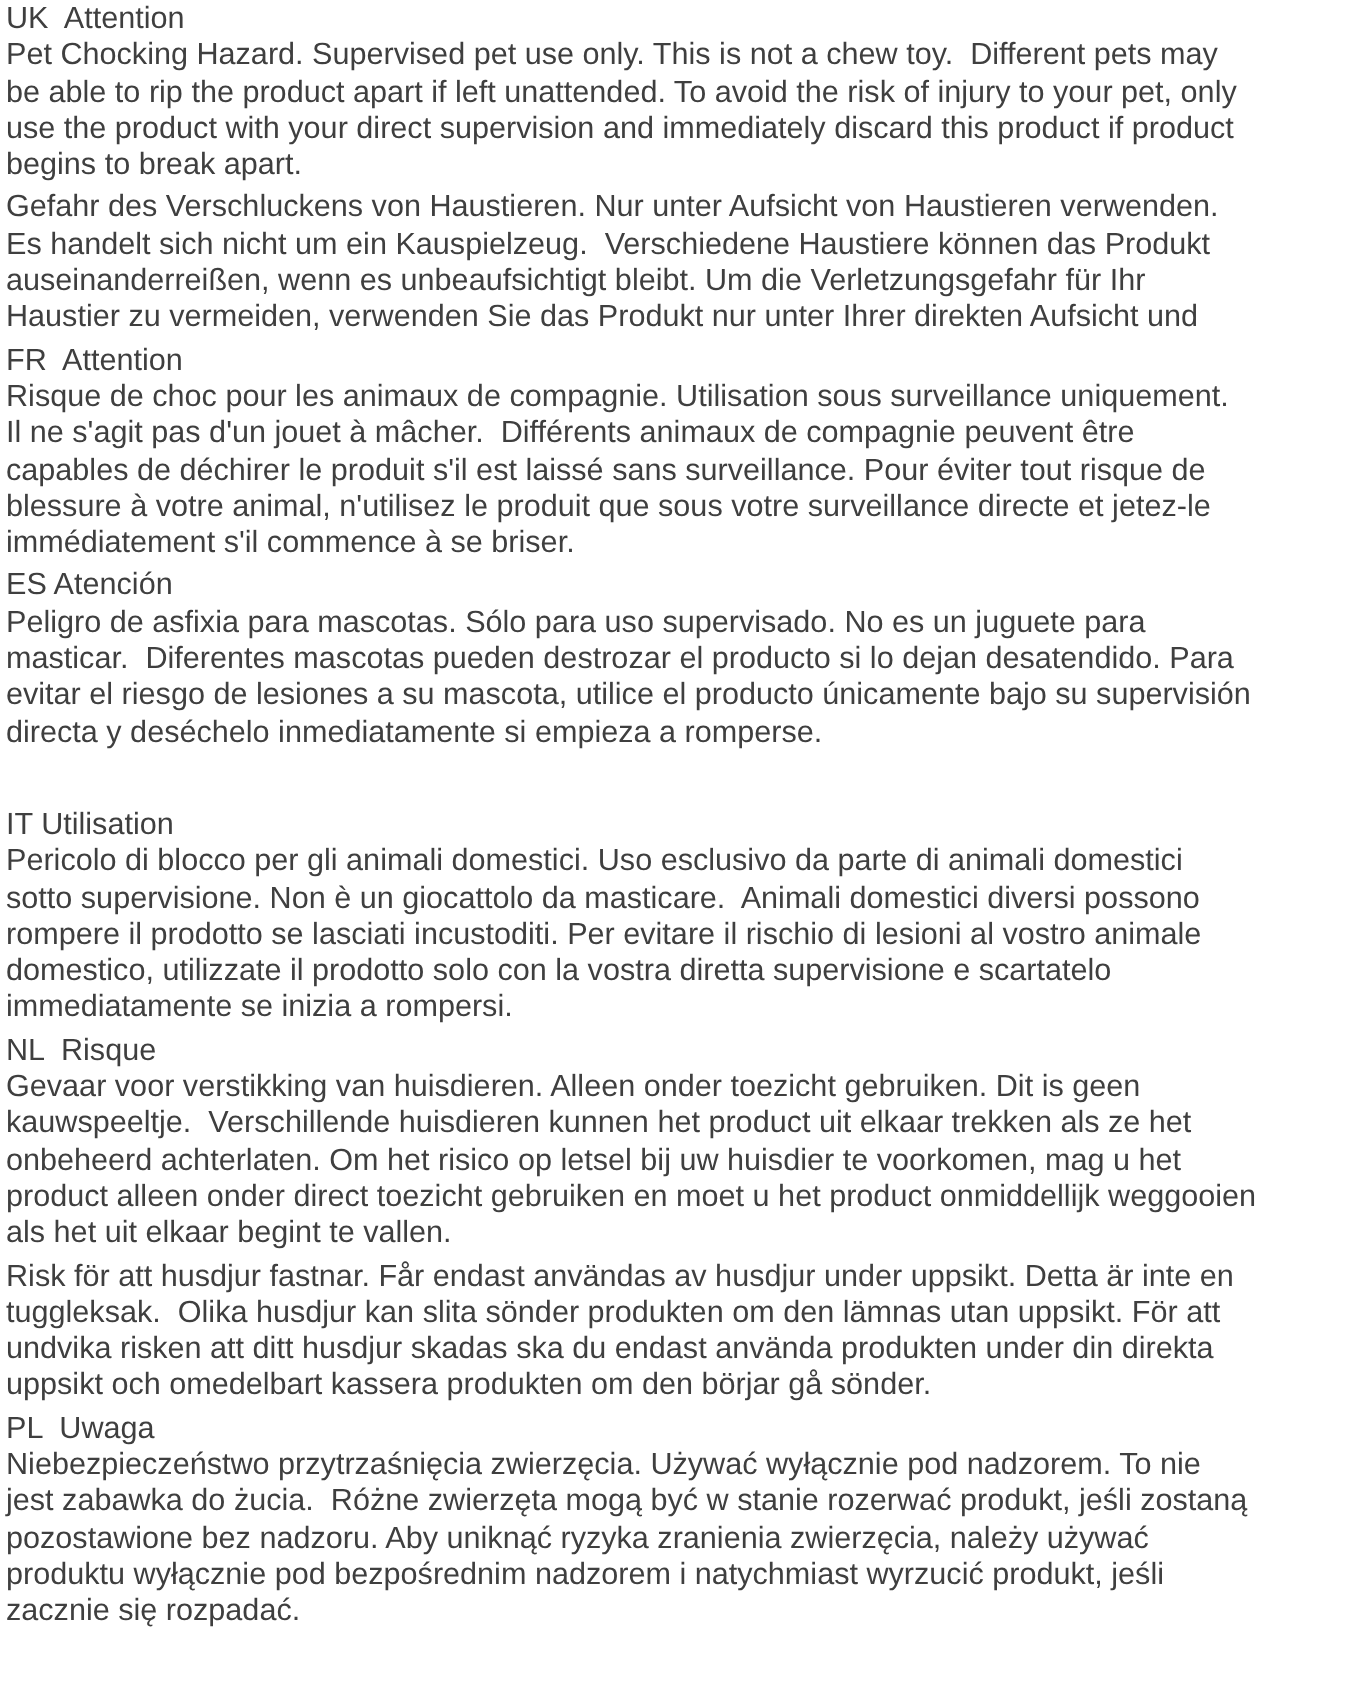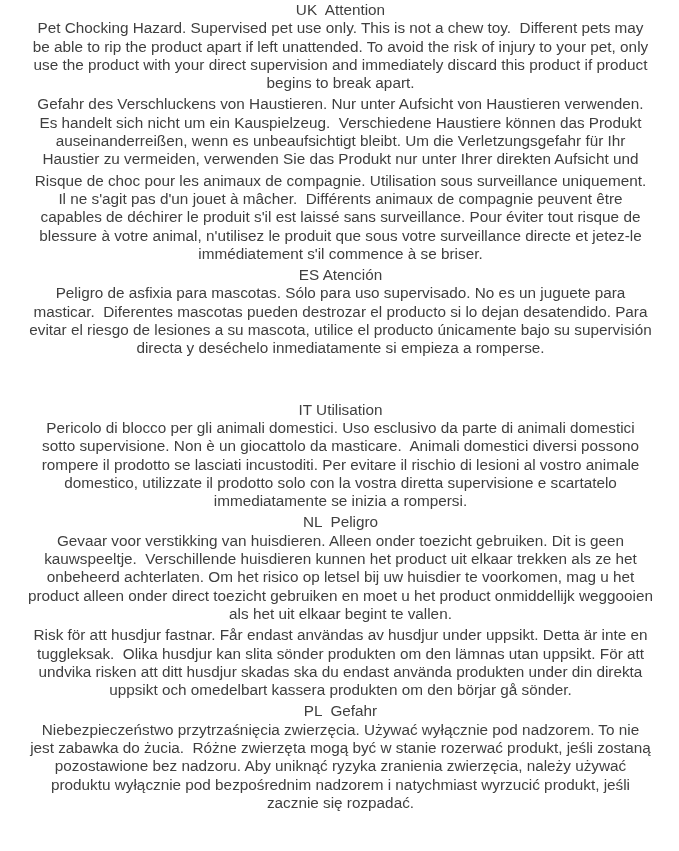--- a/index.html
+++ b/index.html
@@ -17,24 +17,23 @@
   .doc {
     box-sizing: border-box;
     width: 679px;
     padding: 1px 1px 0 3px;
     font-size: 15.3px;
     line-height: 18.3px;
     letter-spacing: 0;
   }
   .section {
     margin: 0 0 3px 0;
-    text-align: center;
   }
   .section--gap-after {
-    margin-bottom: 43px;
+    margin-bottom: 28px;
   }
   .section-heading {
     white-space: pre-wrap;
   }
   .section-body {
     white-space: pre-wrap;
   }
 </style>
 </head>
 <body>
@@ -50,20 +49,21 @@
   </div>
 
   <div class="section">
     <div class="section-body">Gefahr des Verschluckens von Haustieren. Nur unter Aufsicht von Haustieren verwenden.
 Es handelt sich nicht um ein Kauspielzeug.  Verschiedene Haustiere können das Produkt
 auseinanderreißen, wenn es unbeaufsichtigt bleibt. Um die Verletzungsgefahr für Ihr
 Haustier zu vermeiden, verwenden Sie das Produkt nur unter Ihrer direkten Aufsicht und</div>
   </div>
 
   <div class="section">
+    <div class="section-heading">FR  Attention</div>
     <div class="section-body">Risque de choc pour les animaux de compagnie. Utilisation sous surveillance uniquement.
 Il ne s'agit pas d'un jouet à mâcher.  Différents animaux de compagnie peuvent être
 capables de déchirer le produit s'il est laissé sans surveillance. Pour éviter tout risque de
 blessure à votre animal, n'utilisez le produit que sous votre surveillance directe et jetez-le
 immédiatement s'il commence à se briser.</div>
   </div>
 
   <div class="section section--gap-after">
     <div class="section-heading">ES Atención</div>
     <div class="section-body">Peligro de asfixia para mascotas. Sólo para uso supervisado. No es un juguete para
@@ -75,37 +75,37 @@
   <div class="section">
     <div class="section-heading">IT Utilisation</div>
     <div class="section-body">Pericolo di blocco per gli animali domestici. Uso esclusivo da parte di animali domestici
 sotto supervisione. Non è un giocattolo da masticare.  Animali domestici diversi possono
 rompere il prodotto se lasciati incustoditi. Per evitare il rischio di lesioni al vostro animale
 domestico, utilizzate il prodotto solo con la vostra diretta supervisione e scartatelo
 immediatamente se inizia a rompersi.</div>
   </div>
 
   <div class="section">
-    <div class="section-heading">NL  Peligro</div>
+    <div class="section-heading">NL  Risque</div>
     <div class="section-body">Gevaar voor verstikking van huisdieren. Alleen onder toezicht gebruiken. Dit is geen
 kauwspeeltje.  Verschillende huisdieren kunnen het product uit elkaar trekken als ze het
 onbeheerd achterlaten. Om het risico op letsel bij uw huisdier te voorkomen, mag u het
 product alleen onder direct toezicht gebruiken en moet u het product onmiddellijk weggooien
 als het uit elkaar begint te vallen.</div>
   </div>
 
   <div class="section">
     <div class="section-body">Risk för att husdjur fastnar. Får endast användas av husdjur under uppsikt. Detta är inte en
 tuggleksak.  Olika husdjur kan slita sönder produkten om den lämnas utan uppsikt. För att
 undvika risken att ditt husdjur skadas ska du endast använda produkten under din direkta
 uppsikt och omedelbart kassera produkten om den börjar gå sönder.</div>
   </div>
 
   <div class="section">
-    <div class="section-heading">PL  Gefahr</div>
+    <div class="section-heading">PL  Uwaga</div>
     <div class="section-body">Niebezpieczeństwo przytrzaśnięcia zwierzęcia. Używać wyłącznie pod nadzorem. To nie
 jest zabawka do żucia.  Różne zwierzęta mogą być w stanie rozerwać produkt, jeśli zostaną
 pozostawione bez nadzoru. Aby uniknąć ryzyka zranienia zwierzęcia, należy używać
 produktu wyłącznie pod bezpośrednim nadzorem i natychmiast wyrzucić produkt, jeśli
 zacznie się rozpadać.</div>
   </div>
 
 </div>
 
 </body></html>

